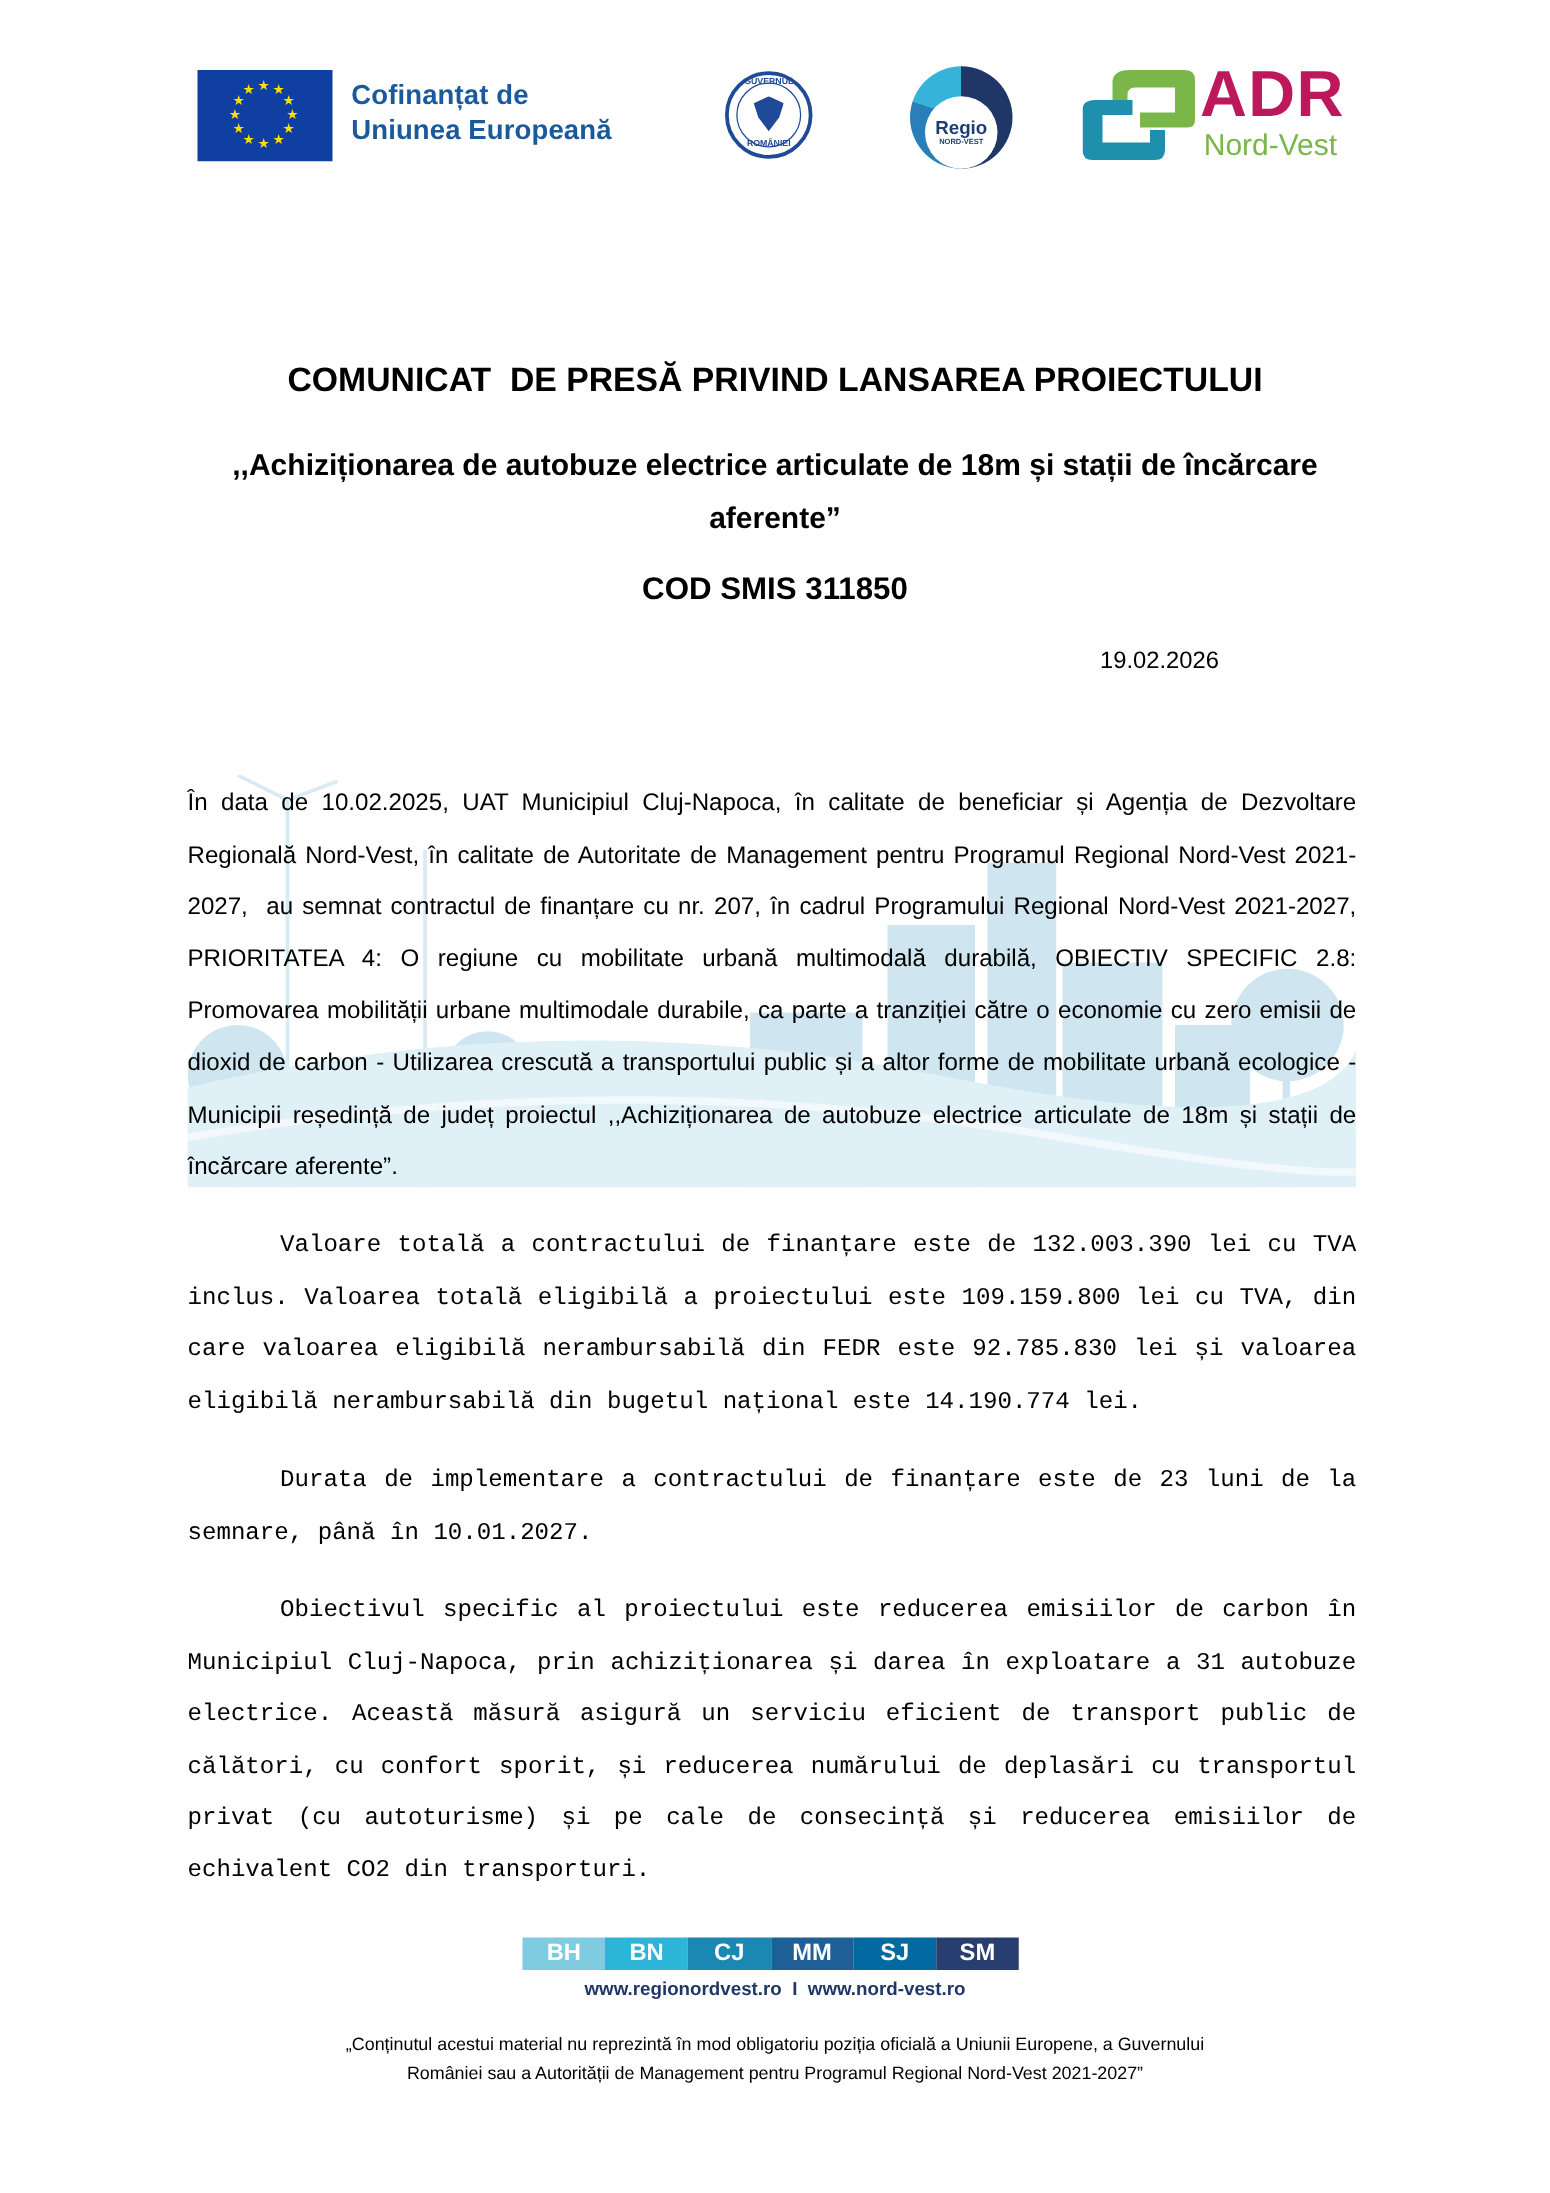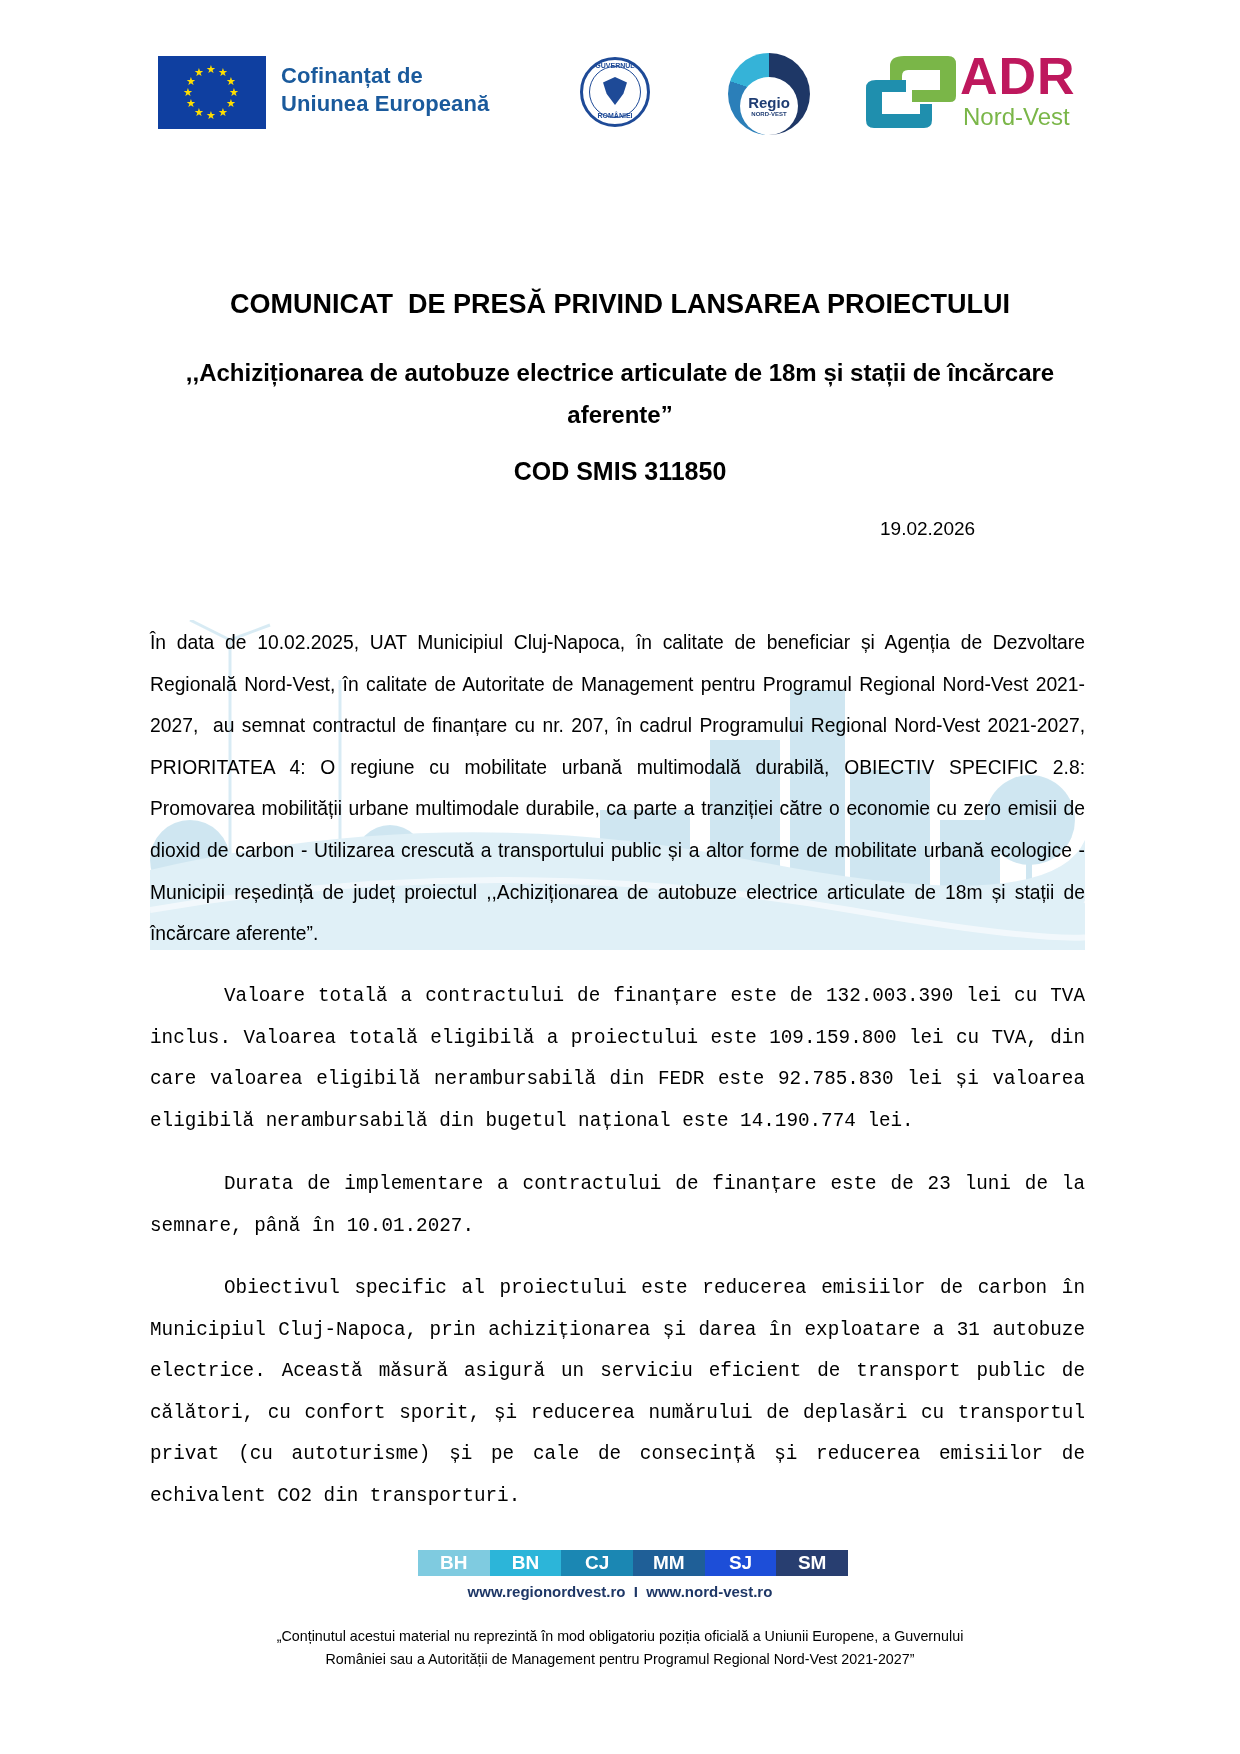--- a/index.html
+++ b/index.html
@@ -44,21 +44,21 @@
 
   
   .para { left: 150px; width: 935px; font-size: 19.3px; line-height: 41.6px; text-align: justify; }
   .indent { text-indent: 74px; font-family: Liberation Mono, monospace; }
   .p1 { top: 622px; }
   .p2 { top: 976px; }
   .p3 { top: 1164px; }
   .p4 { top: 1268px; }
 
   
-  .county-bar { left: 418px; top: 1550px; width: 430px; height: 26px; display: flex; }
+  .county-bar { left: 418px; top: 1550px; width: 397px; height: 26px; display: flex; }
   .county { flex: 1; color: #fff; font-weight: bold; font-size: 19px; line-height: 26px; text-align: center; }
   .urls { left: 0; width: 1240px; top: 1581px; text-align: center; color: #1e3766; font-weight: bold; font-size: 15px; line-height: 22px; }
   .disclaimer { left: 150px; width: 940px; top: 1625px; text-align: center; font-size: 14.3px; line-height: 23px; }
 </style>
 </head>
 <body>
 
 <div class="abs eu-flag">
   <span class="star" style="left:48px;top:8px">★</span>
   <span class="star" style="left:60px;top:11px">★</span>
@@ -132,20 +132,20 @@
 <div class="abs para p1" style="white-space:pre-wrap">În data de 10.02.2025, UAT Municipiul Cluj-Napoca, în calitate de beneficiar și Agenția de Dezvoltare Regională Nord-Vest, în calitate de Autoritate de Management pentru Programul Regional Nord-Vest 2021-2027,  au semnat contractul de finanțare cu nr. 207, în cadrul Programului Regional Nord-Vest 2021-2027, PRIORITATEA 4: O regiune cu mobilitate urbană multimodală durabilă, OBIECTIV SPECIFIC 2.8: Promovarea mobilității urbane multimodale durabile, ca parte a tranziției către o economie cu zero emisii de dioxid de carbon - Utilizarea crescută a transportului public și a altor forme de mobilitate urbană ecologice - Municipii reședință de județ proiectul ,,Achiziționarea de autobuze electrice articulate de 18m și stații de încărcare aferente”.</div>
 <div class="abs para indent p2">Valoare totală a contractului de finanțare este de 132.003.390 lei cu TVA inclus. Valoarea totală eligibilă a proiectului este 109.159.800 lei cu TVA, din care valoarea eligibilă nerambursabilă din FEDR este 92.785.830 lei și valoarea eligibilă nerambursabilă din bugetul național este 14.190.774 lei.</div>
 <div class="abs para indent p3">Durata de implementare a contractului de finanțare este de 23 luni de la semnare, până în 10.01.2027.</div>
 <div class="abs para indent p4">Obiectivul specific al proiectului este reducerea emisiilor de carbon în Municipiul Cluj-Napoca, prin achiziționarea și darea în exploatare a 31 autobuze electrice. Această măsură asigură un serviciu eficient de transport public de călători, cu confort sporit, și reducerea numărului de deplasări cu transportul privat (cu autoturisme) și pe cale de consecință și reducerea emisiilor de echivalent CO2 din transporturi.</div>
 
 <div class="abs county-bar">
   <div class="county" style="background:#7fcbe0">BH</div>
   <div class="county" style="background:#2cb5d9">BN</div>
   <div class="county" style="background:#1b87b3">CJ</div>
   <div class="county" style="background:#1f5f97">MM</div>
-  <div class="county" style="background:#1d4ed8">SJ</div>
+  <div class="county" style="background:#0369a1">SJ</div>
   <div class="county" style="background:#283e70">SM</div>
 </div>
 <div class="abs urls" style="white-space:pre">www.regionordvest.ro  I  www.nord-vest.ro</div>
 <div class="abs disclaimer">
   <div>„Conținutul acestui material nu reprezintă în mod obligatoriu poziția oficială a Uniunii Europene, a Guvernului</div>
   <div>României sau a Autorității de Management pentru Programul Regional Nord-Vest 2021-2027”</div>
 </div>
 
 </body></html>

